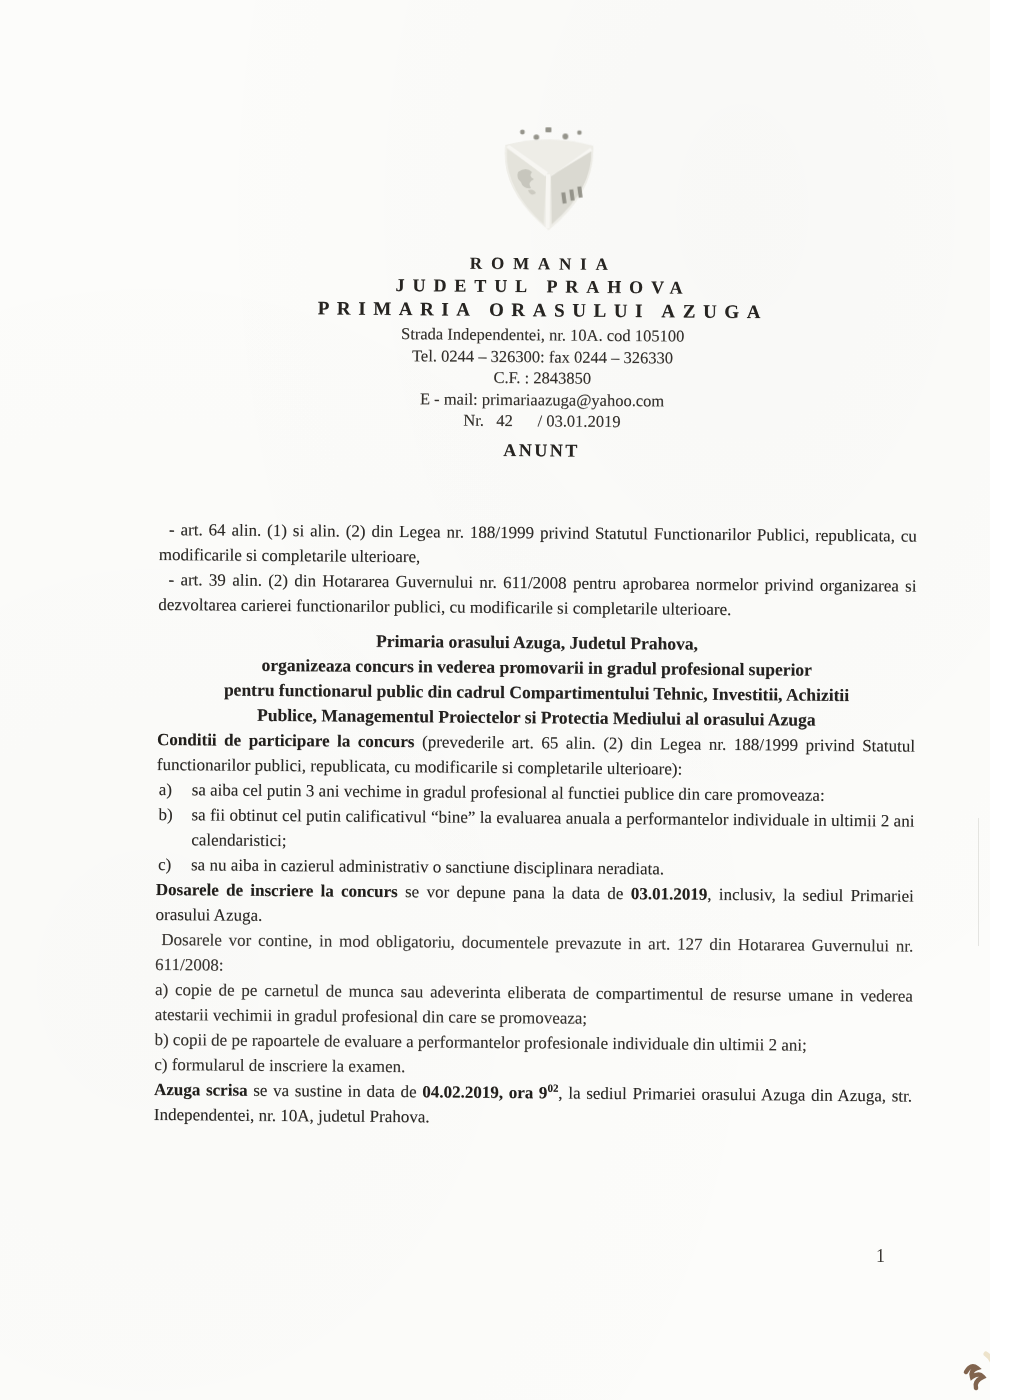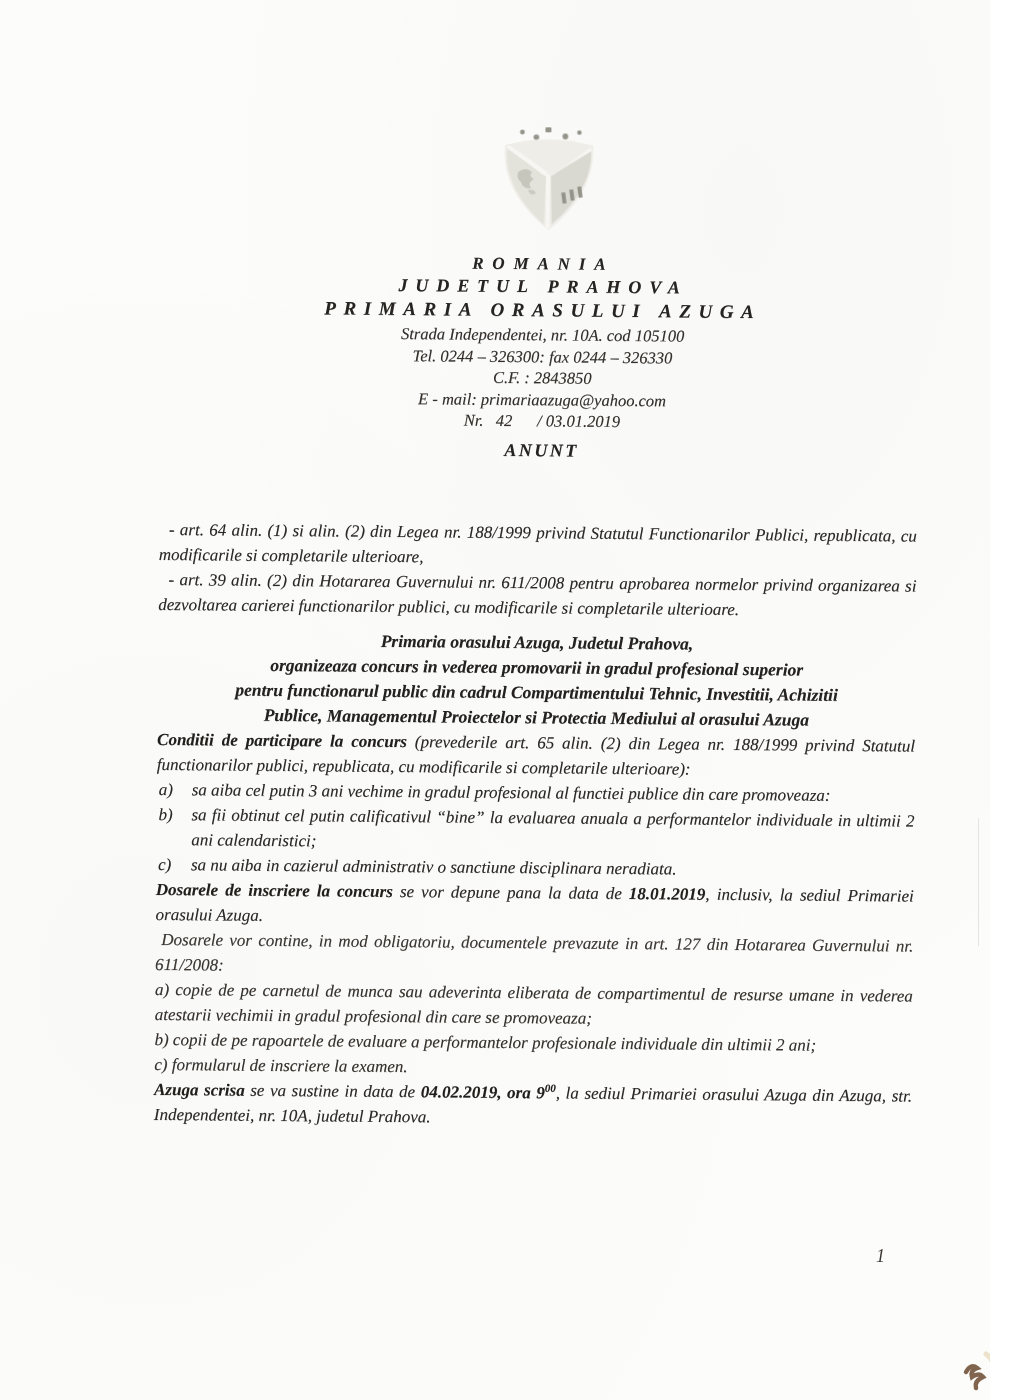--- a/index.html
+++ b/index.html
@@ -6,21 +6,20 @@
   .page{
     position:relative;
     width:990px;height:1400px;
     background:#fcfcfa;
     background-image:
       radial-gradient(ellipse at 75% 15%, rgba(0,0,0,0.015), transparent 55%),
       radial-gradient(ellipse at 15% 70%, rgba(0,0,0,0.012), transparent 60%);
     overflow:hidden;
     font-family:"Liberation Serif","DejaVu Serif",serif;
     color:#2b2926;
-    font-style:italic;
   }
   .scan{
     position:absolute;inset:0;
     transform:rotate(0.5deg);
     transform-origin:509px 640px;
     text-shadow:0.2px 0.3px 0.6px rgba(55,50,45,0.38);
   }
   
   .logo-wrap{position:absolute;top:116px;left:488px;width:112px;height:122px;
     filter:blur(0.5px);opacity:0.9;}
@@ -124,28 +123,28 @@
       </div>
       <div class="li">
         <span class="mk">b)</span>
         <span>sa fii obtinut cel putin calificativul “bine” la evaluarea anuala a performantelor individuale in ultimii 2 ani calendaristici;</span>
       </div>
       <div class="li">
         <span class="mk">c)</span>
         <span>sa nu aiba in cazierul administrativ o sanctiune disciplinara neradiata.</span>
       </div>
 
-      <p class="dossier-lead"><b>Dosarele de inscriere la concurs</b><span> se vor depune pana la data de </span><b>18.01.2019</b><span>, inclusiv, la sediul Primariei orasului Azuga.</span></p>
+      <p class="dossier-lead"><b>Dosarele de inscriere la concurs</b><span> se vor depune pana la data de </span><b>03.01.2019</b><span>, inclusiv, la sediul Primariei orasului Azuga.</span></p>
 
       <p class="contents-intro">Dosarele vor contine, in mod obligatoriu, documentele prevazute in art. 127 din Hotararea Guvernului nr. 611/2008:</p>
       <p class="d-item">a) copie de pe carnetul de munca sau adeverinta eliberata de compartimentul de resurse umane in vederea atestarii vechimii in gradul profesional din care se promoveaza;</p>
       <p class="d-item">b) copii de pe rapoartele de evaluare a performantelor profesionale individuale din ultimii 2 ani;</p>
       <p class="d-item">c) formularul de inscriere la examen.</p>
 
-      <p class="proba"><b>Azuga scrisa</b><span> se va sustine in data de </span><b>04.02.2019, ora 9</b><sup><b>00</b></sup><span>, la sediul Primariei orasului Azuga din Azuga, str. Independentei, nr. 10A, judetul Prahova.</span></p>
+      <p class="proba"><b>Azuga scrisa</b><span> se va sustine in data de </span><b>04.02.2019, ora 9</b><sup><b>02</b></sup><span>, la sediul Primariei orasului Azuga din Azuga, str. Independentei, nr. 10A, judetul Prahova.</span></p>
 
     </div>
   </div>
 
   <div class="page-number">1</div>
 
   <div class="crease"></div>
 
   <svg class="stain" width="52" height="50" viewBox="0 0 52 50">
     <path d="M34 8 q10 7 7 20" stroke="#dcc693" stroke-width="5" fill="none" opacity="0.45" stroke-linecap="round"></path>

